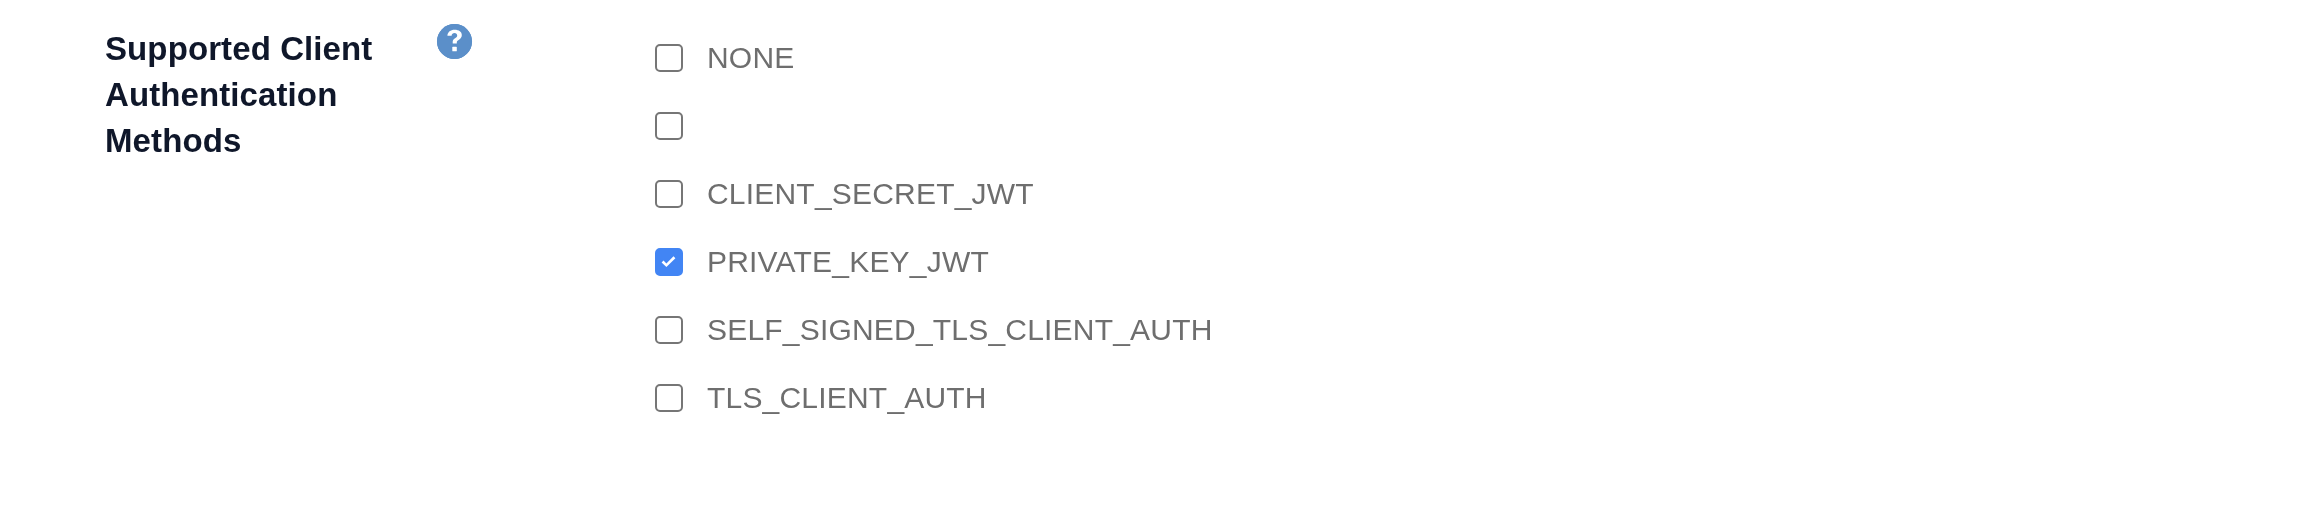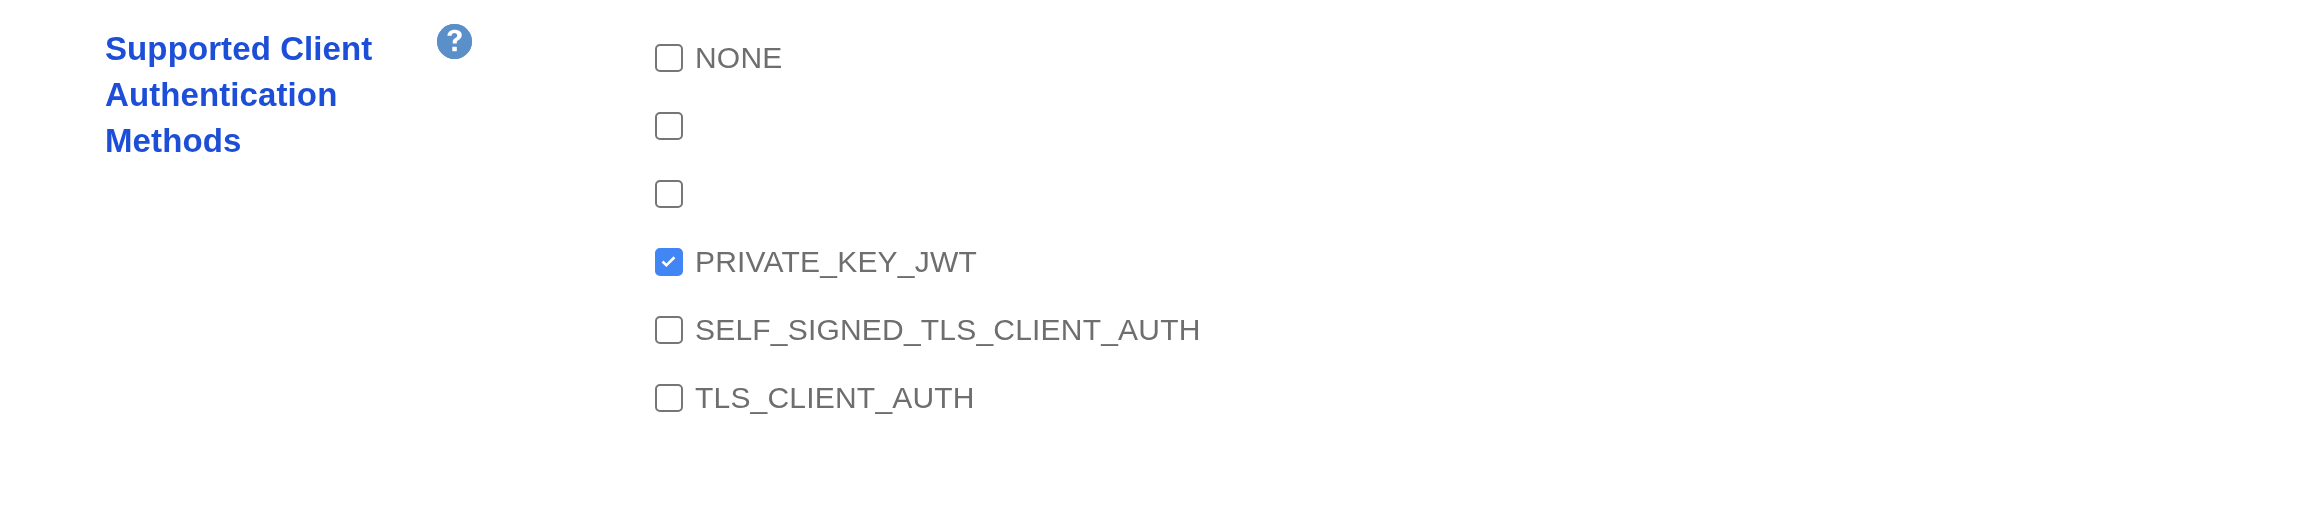--- a/index.html
+++ b/index.html
@@ -25,21 +25,21 @@
   .label-col {
     position: absolute;
     left: 105px;
     top: 26px;
     width: 300px;
   }
   .field-label {
     font-size: 33px;
     font-weight: bold;
     line-height: 46px;
-    color: #1d4ed8;
+    color: #0f172a;
     letter-spacing: 0.1px;
     white-space: pre-line;
   }
 
   
   .help-icon {
     position: absolute;
     left: 437px;
     top: 24px;
     width: 35px;
@@ -83,21 +83,21 @@
   }
   .cb-box svg {
     position: absolute;
     left: 0;
     top: 0;
     display: none;
   }
   .checkbox-row.checked .cb-box svg { display: block; }
 
   .cb-label {
-    margin-left: 12px;
+    margin-left: 24px;
     margin-top: 9px;
     font-size: 30px;
     font-weight: normal;
     line-height: 38px;
     color: #6e6e6e;
     letter-spacing: 0.2px;
     white-space: nowrap;
     user-select: none;
   }
 </style>
@@ -132,20 +132,21 @@
   <label class="checkbox-row">
     <span class="cb-box">
       
     </span>
   </label>
 
   <label class="checkbox-row">
     <span class="cb-box">
       
     </span>
+    <span class="cb-label">CLIENT_SECRET_JWT</span>
   </label>
 
   <label class="checkbox-row checked">
     <span class="cb-box">
       <svg width="24" height="24" viewBox="0 0 24 24" aria-hidden="true">
         <path d="M9.4 17.1 4.6 12.4l1.9-1.9 2.9 2.9 7.1-7.1 1.9 1.9z" fill="#ffffff"></path>
       </svg>
     </span>
     <span class="cb-label">PRIVATE_KEY_JWT</span>
   </label>

